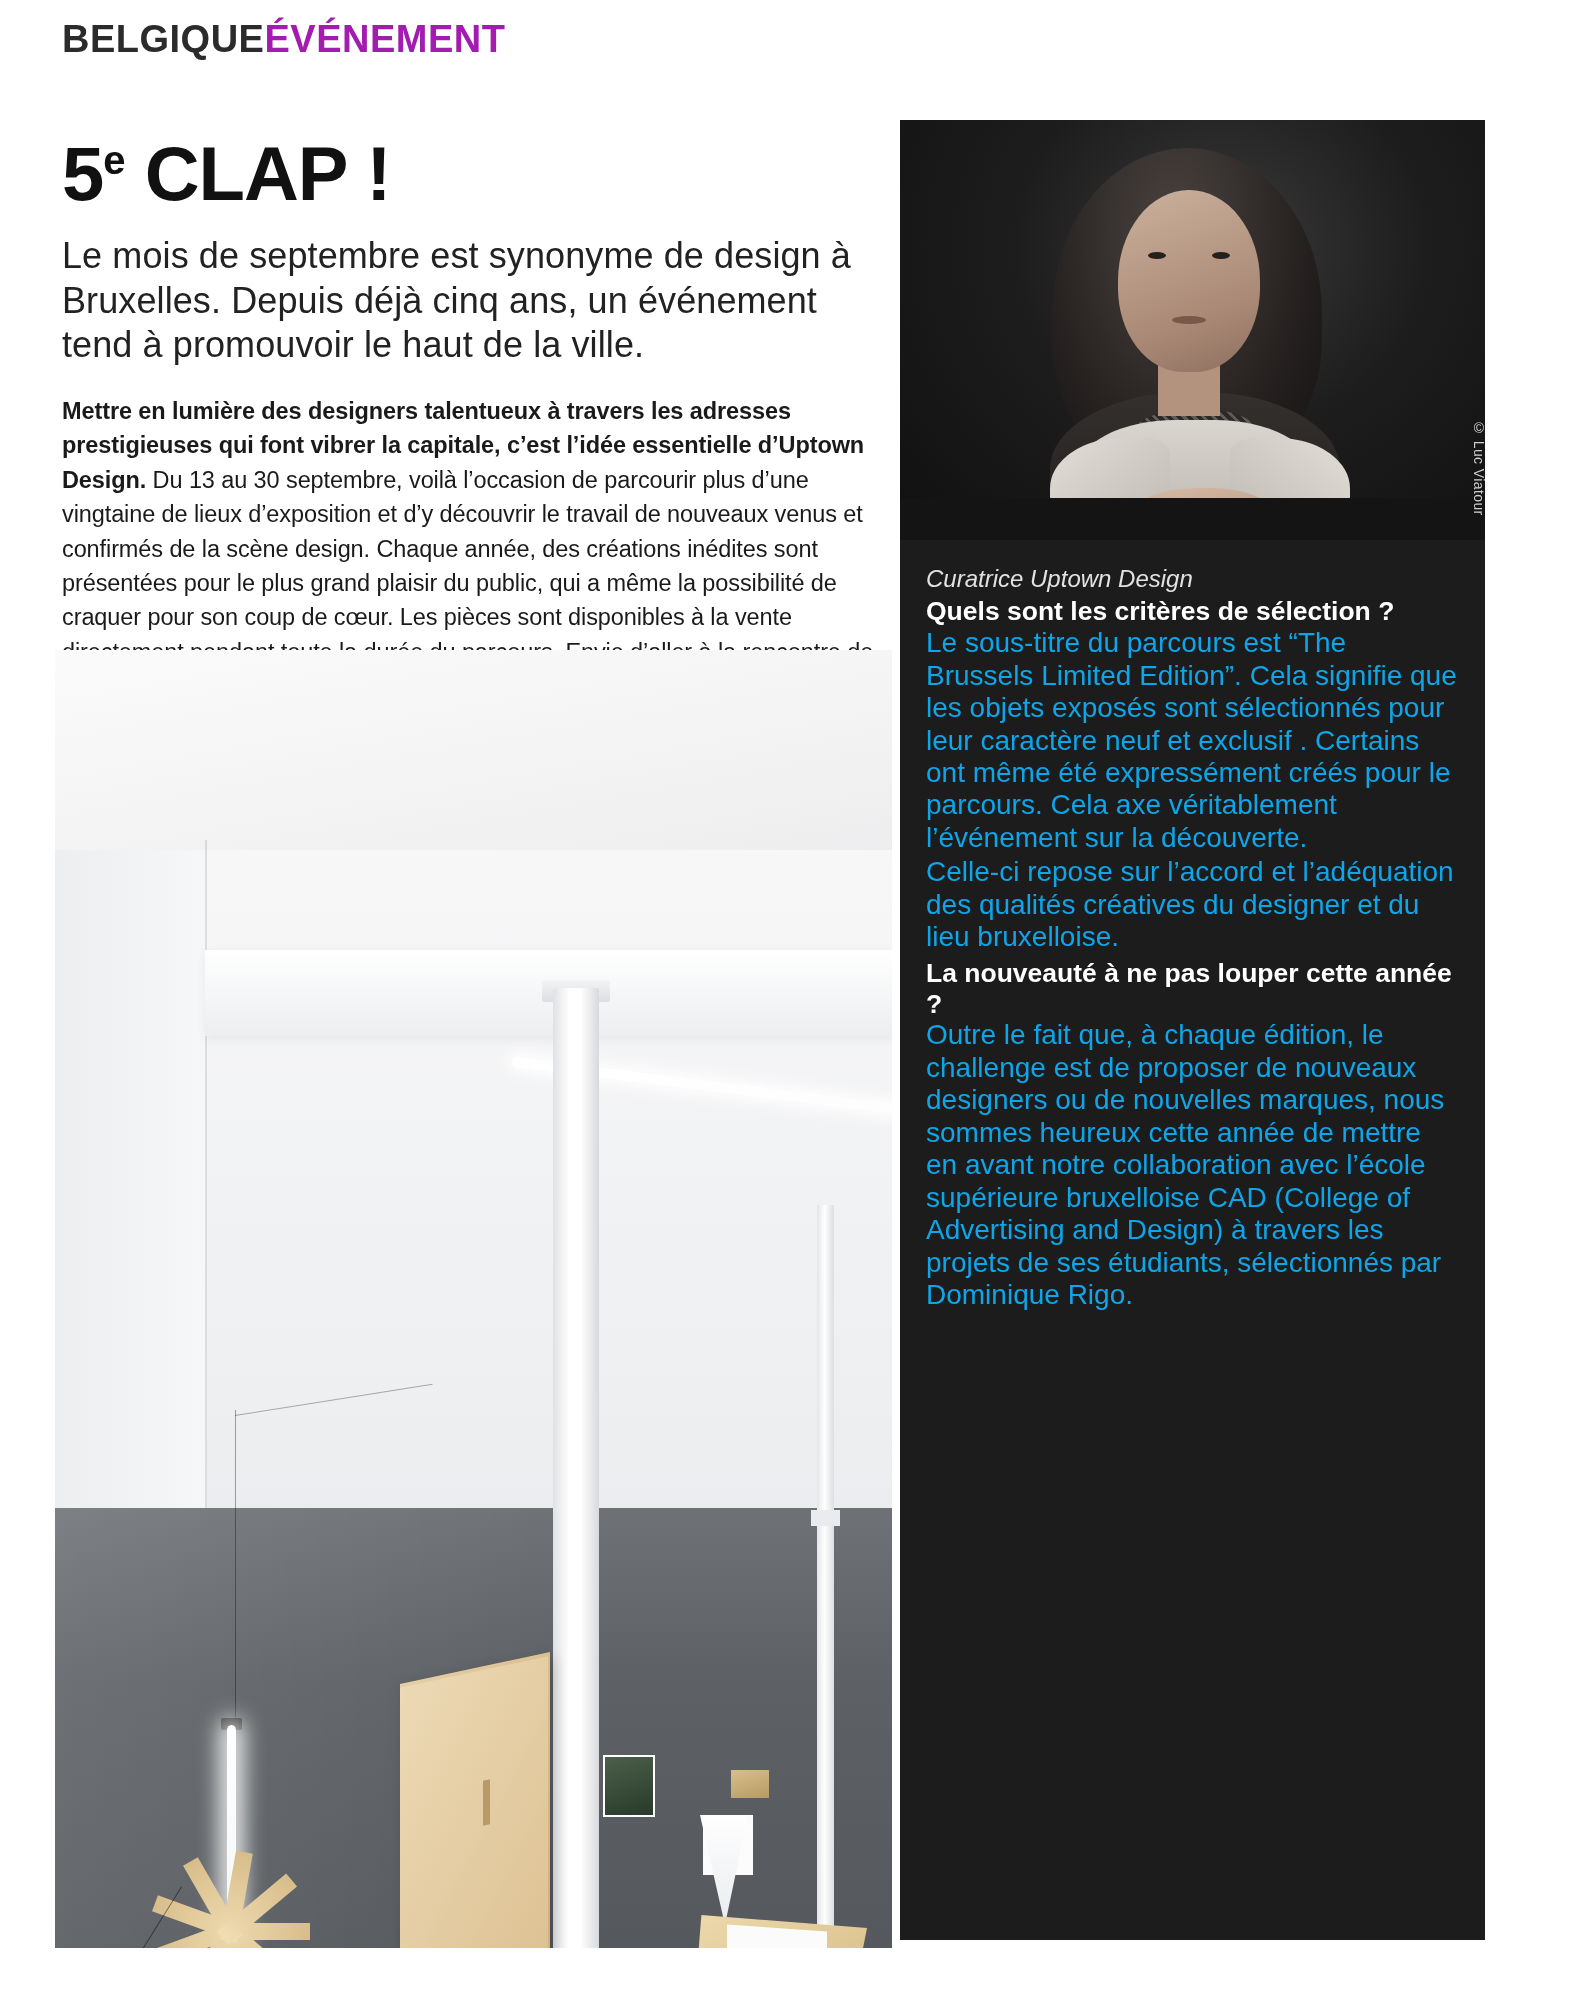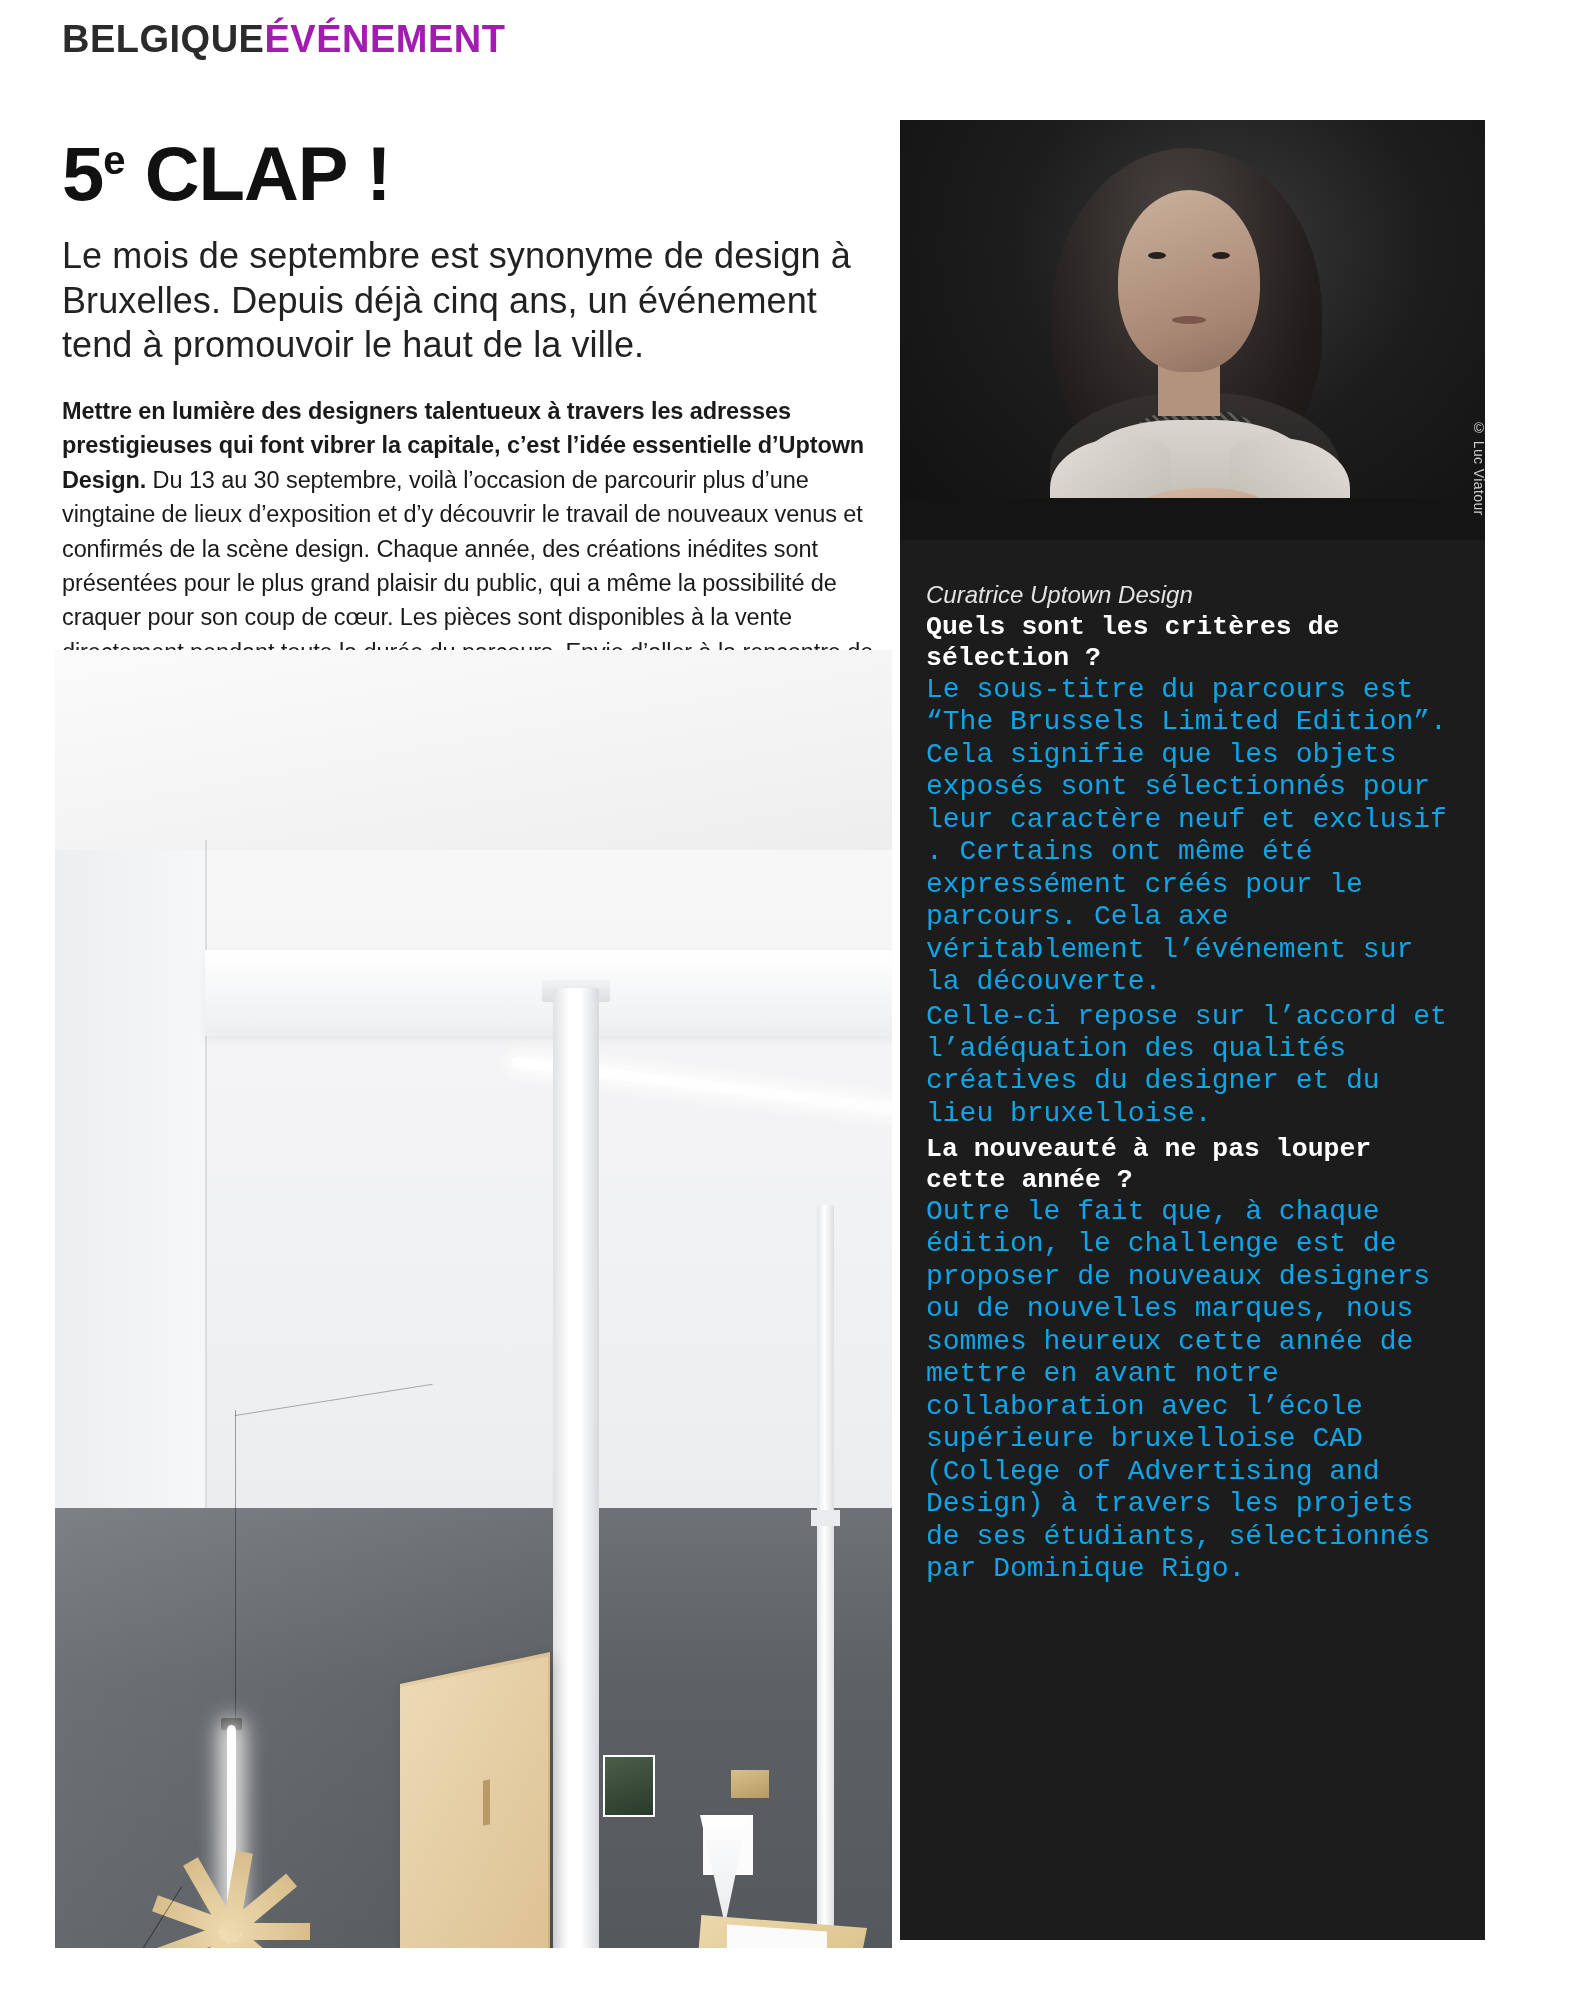--- a/index.html
+++ b/index.html
@@ -122,22 +122,22 @@
            background:repeating-linear-gradient(45deg,#6e6a64 0 3px,#2a2826 3px 7px);opacity:.75;
            border-radius:40% 40% 20% 20%;}
   #photo-credit{position:absolute;right:-2px;top:300px;font-size:14px;color:#cfcfcf;
                 writing-mode:vertical-rl;letter-spacing:.4px;white-space:nowrap;}
 
   #qbox{position:relative;width:585px;min-height:1400px;background:#1c1c1c;color:#fff;
         padding:22px 26px 26px 26px;box-sizing:border-box;}
   #q-kicker{font-size:33px;font-weight:800;letter-spacing:.4px;line-height:1.05;}
   #q-name{font-family:"Liberation Serif",serif;font-style:italic;font-size:44px;
           line-height:1.02;margin-top:4px;font-weight:400;}
-  #q-role{font-style:italic;font-size:24px;color:#e2e2e2;margin-top:20px;line-height:1.1;}
-  .qa{margin-top:2px;font-family:Liberation Mono, monospace;}
+  #q-role{font-style:italic;font-size:24px;color:#e2e2e2;margin-top:4px;line-height:1.1;}
+  .qa{margin-top:2px;}
   .qa .q{font-weight:700;font-size:26.5px;line-height:1.16;margin-top:4px;}
   .qa .a{font-size:28px;line-height:1.16;font-weight:300;color:#0ea5e9;}
 </style>
 </head>
 <body>
 
 <div id="kicker">
   <span class="thin">BELGIQUE</span><span class="bold">ÉVÉNEMENT</span>
 </div>
 

